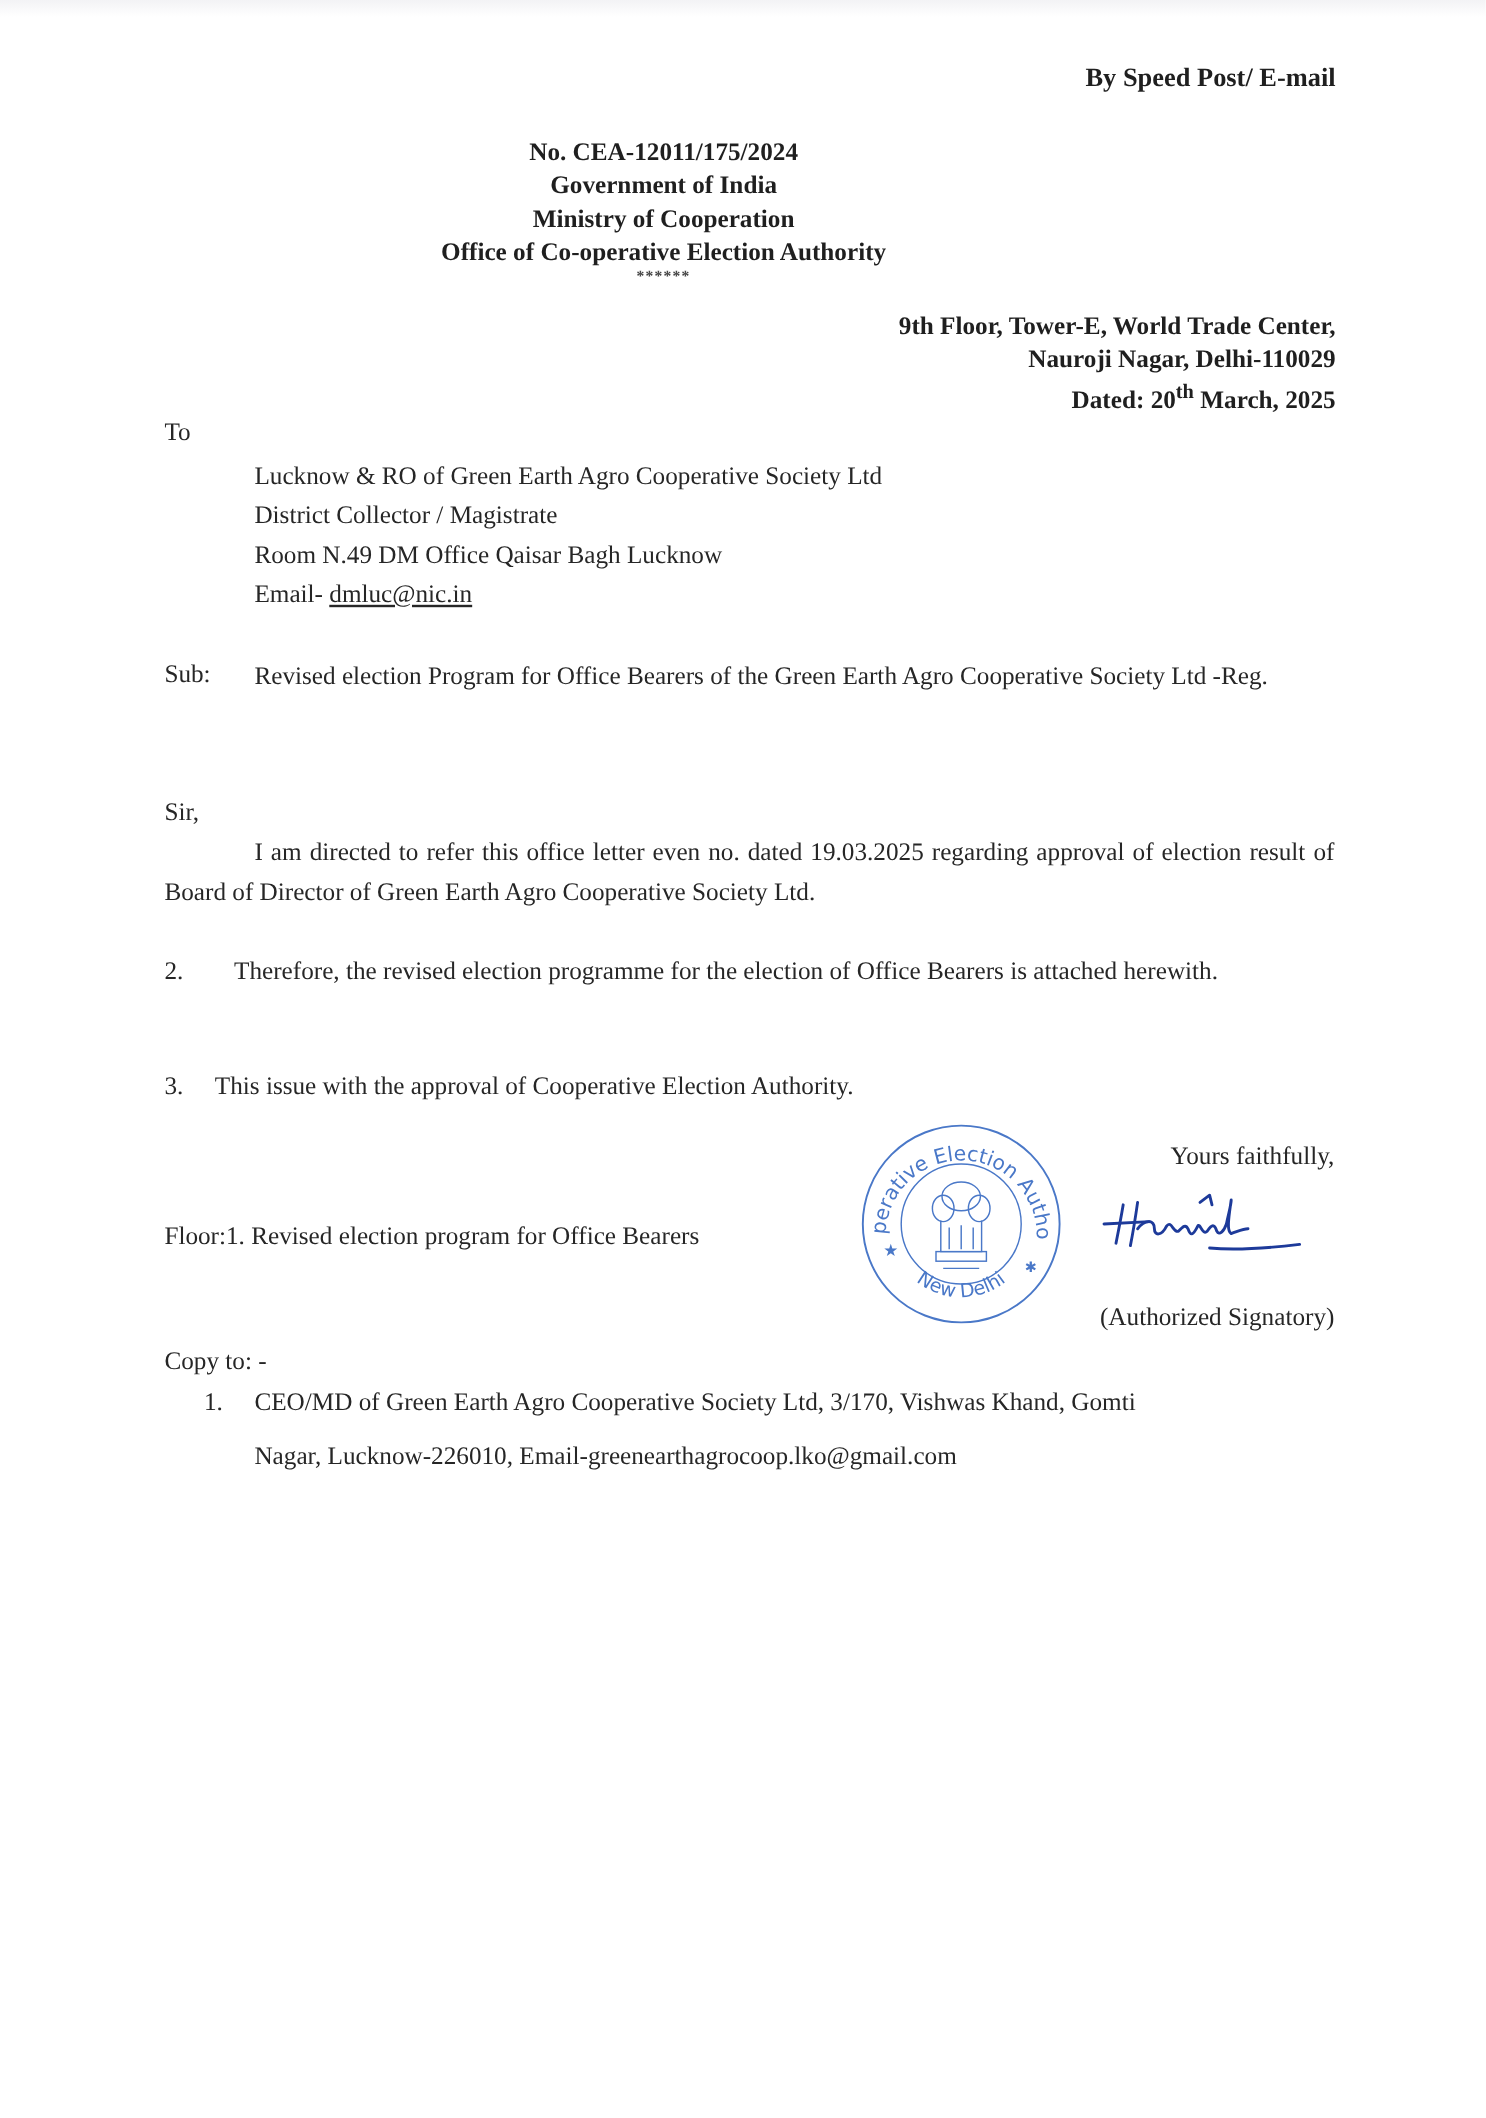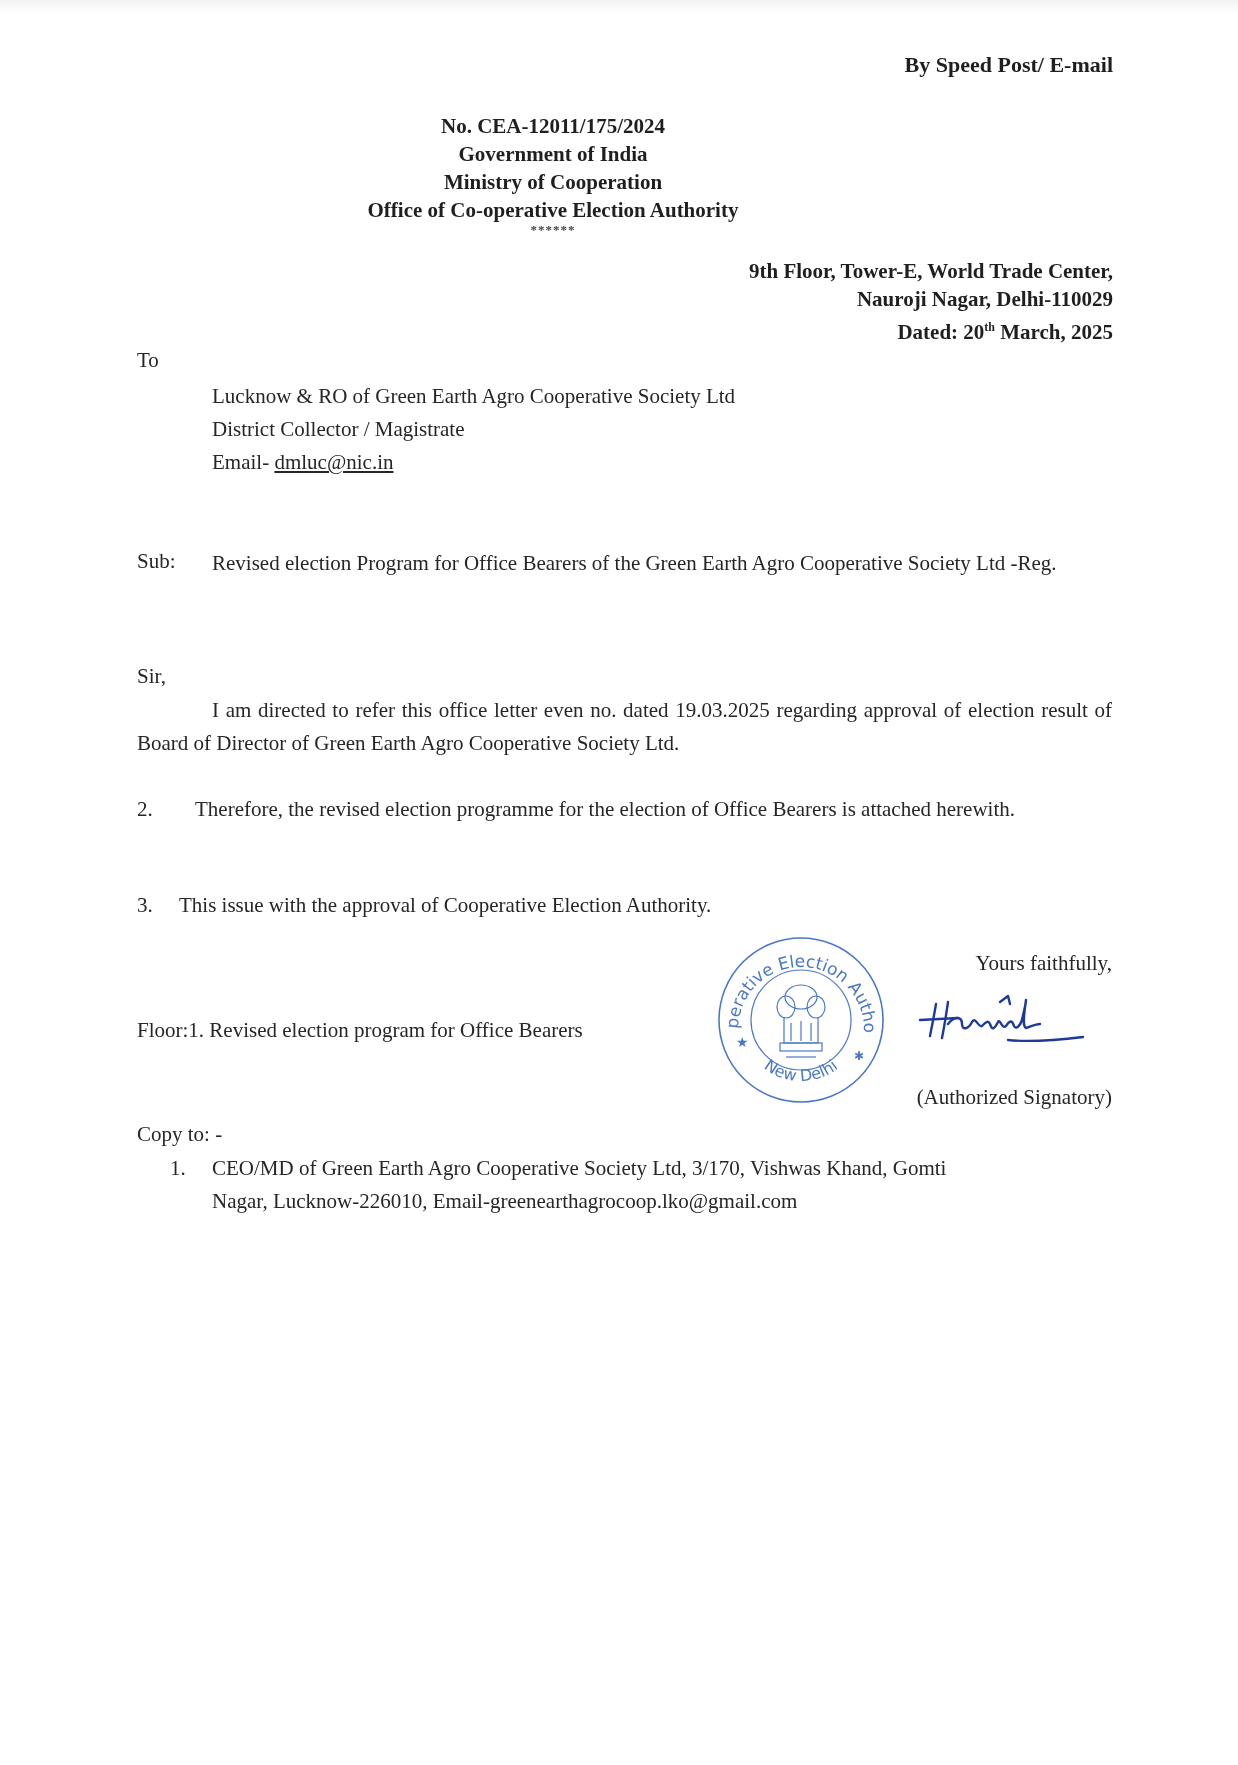--- a/index.html
+++ b/index.html
@@ -21,21 +21,21 @@
     .header-block {
       position: absolute; left: 0; width: 1040px; top: 112px;
       text-align: center; font-weight: bold; font-size: 21px; line-height: 28px; color: #1f1f1f;
     }
     .header-block .line { display: block; position: relative; left: 33px; }
     .stars { font-size: 13px; letter-spacing: 1px; line-height: 12px; color: #444; position: relative; left: 33px; }
     .address-block {
       position: absolute; right: 125px; top: 257px; text-align: right;
       font-weight: bold; font-size: 21px; line-height: 28px; color: #1f1f1f;
     }
-    .address-block sup { font-size: 12px; }
+    .address-block sup { font-size: 17px; }
     .body-text { font-size: 21px; color: #262626; }
     .to { left: 137px; top: 348px; text-align: right; }
     .recipient { left: 212px; top: 380px; line-height: 33px; }
     .recipient .line { display: block; }
     .email-link { text-decoration: underline; }
     .sub-label { left: 137px; top: 549px; }
     .sub-text { left: 212px; top: 549px; width: 900px; white-space: normal; line-height: 29px; text-align: justify; text-align-last: left; }
     .salutation { left: 137px; top: 664px; }
     .para { left: 137px; width: 975px; white-space: normal; line-height: 33px; text-align: justify; }
     .p1 { top: 694px; }
@@ -45,21 +45,21 @@
     .num-col { display: inline-block; width: 58px; }
     .encl { left: 137px; top: 1018px; }
     .yours { right: 126px; top: 951px; text-align: center; }
     .authorized { right: 126px; top: 1085px; }
     .signature { position: absolute; left: 918px; top: 990px; width: 180px; height: 70px; }
     .stamp { position: absolute; left: 716px; top: 935px; width: 170px; height: 170px; }
     .copy-label { left: 137px; top: 1122px; }
     .copy-item { left: 170px; top: 1152px; line-height: 33px; }
     .copy-item .line { display: block; }
     .copy-item .num { display: inline-block; width: 42px; }
-    .copy-item .cont { padding-left: 42px; }
+    .copy-item .cont { padding-left: 42px; margin-top: 12px; }
   </style>
 </head>
 <body>
 
 <div class="scan-top"></div>
 
 <div class="abs speed">By Speed Post/ E-mail</div>
 
 <div class="header-block">
   <span class="line">No. CEA-12011/175/2024</span>
@@ -73,20 +73,21 @@
   <div>9th Floor, Tower-E, World Trade Center,</div>
   <div>Nauroji Nagar, Delhi-110029</div>
   <div><span>Dated: 20</span><sup>th</sup><span> March, 2025</span></div>
 </div>
 
 <div class="abs body-text to">To</div>
 
 <div class="abs body-text recipient">
   <span class="line">Lucknow &amp; RO of Green Earth Agro Cooperative Society Ltd</span>
   <span class="line">District Collector / Magistrate</span>
+  <span class="line">Room N.49 DM Office Qaisar Bagh Lucknow</span>
   <span class="line"><span>Email- </span><span class="email-link">dmluc@nic.in</span></span>
 </div>
 
 <div class="abs body-text sub-label">Sub:</div>
 <div class="abs body-text sub-text">Revised election Program for Office Bearers of the Green Earth Agro Cooperative Society Ltd -Reg.</div>
 
 <div class="abs body-text salutation">Sir,</div>
 
 <div class="abs body-text para p1">
   <span class="lead">I am directed to refer this office letter even no. dated 19.03.2025 regarding approval of election result of Board of Director of Green Earth Agro Cooperative Society Ltd.</span>

